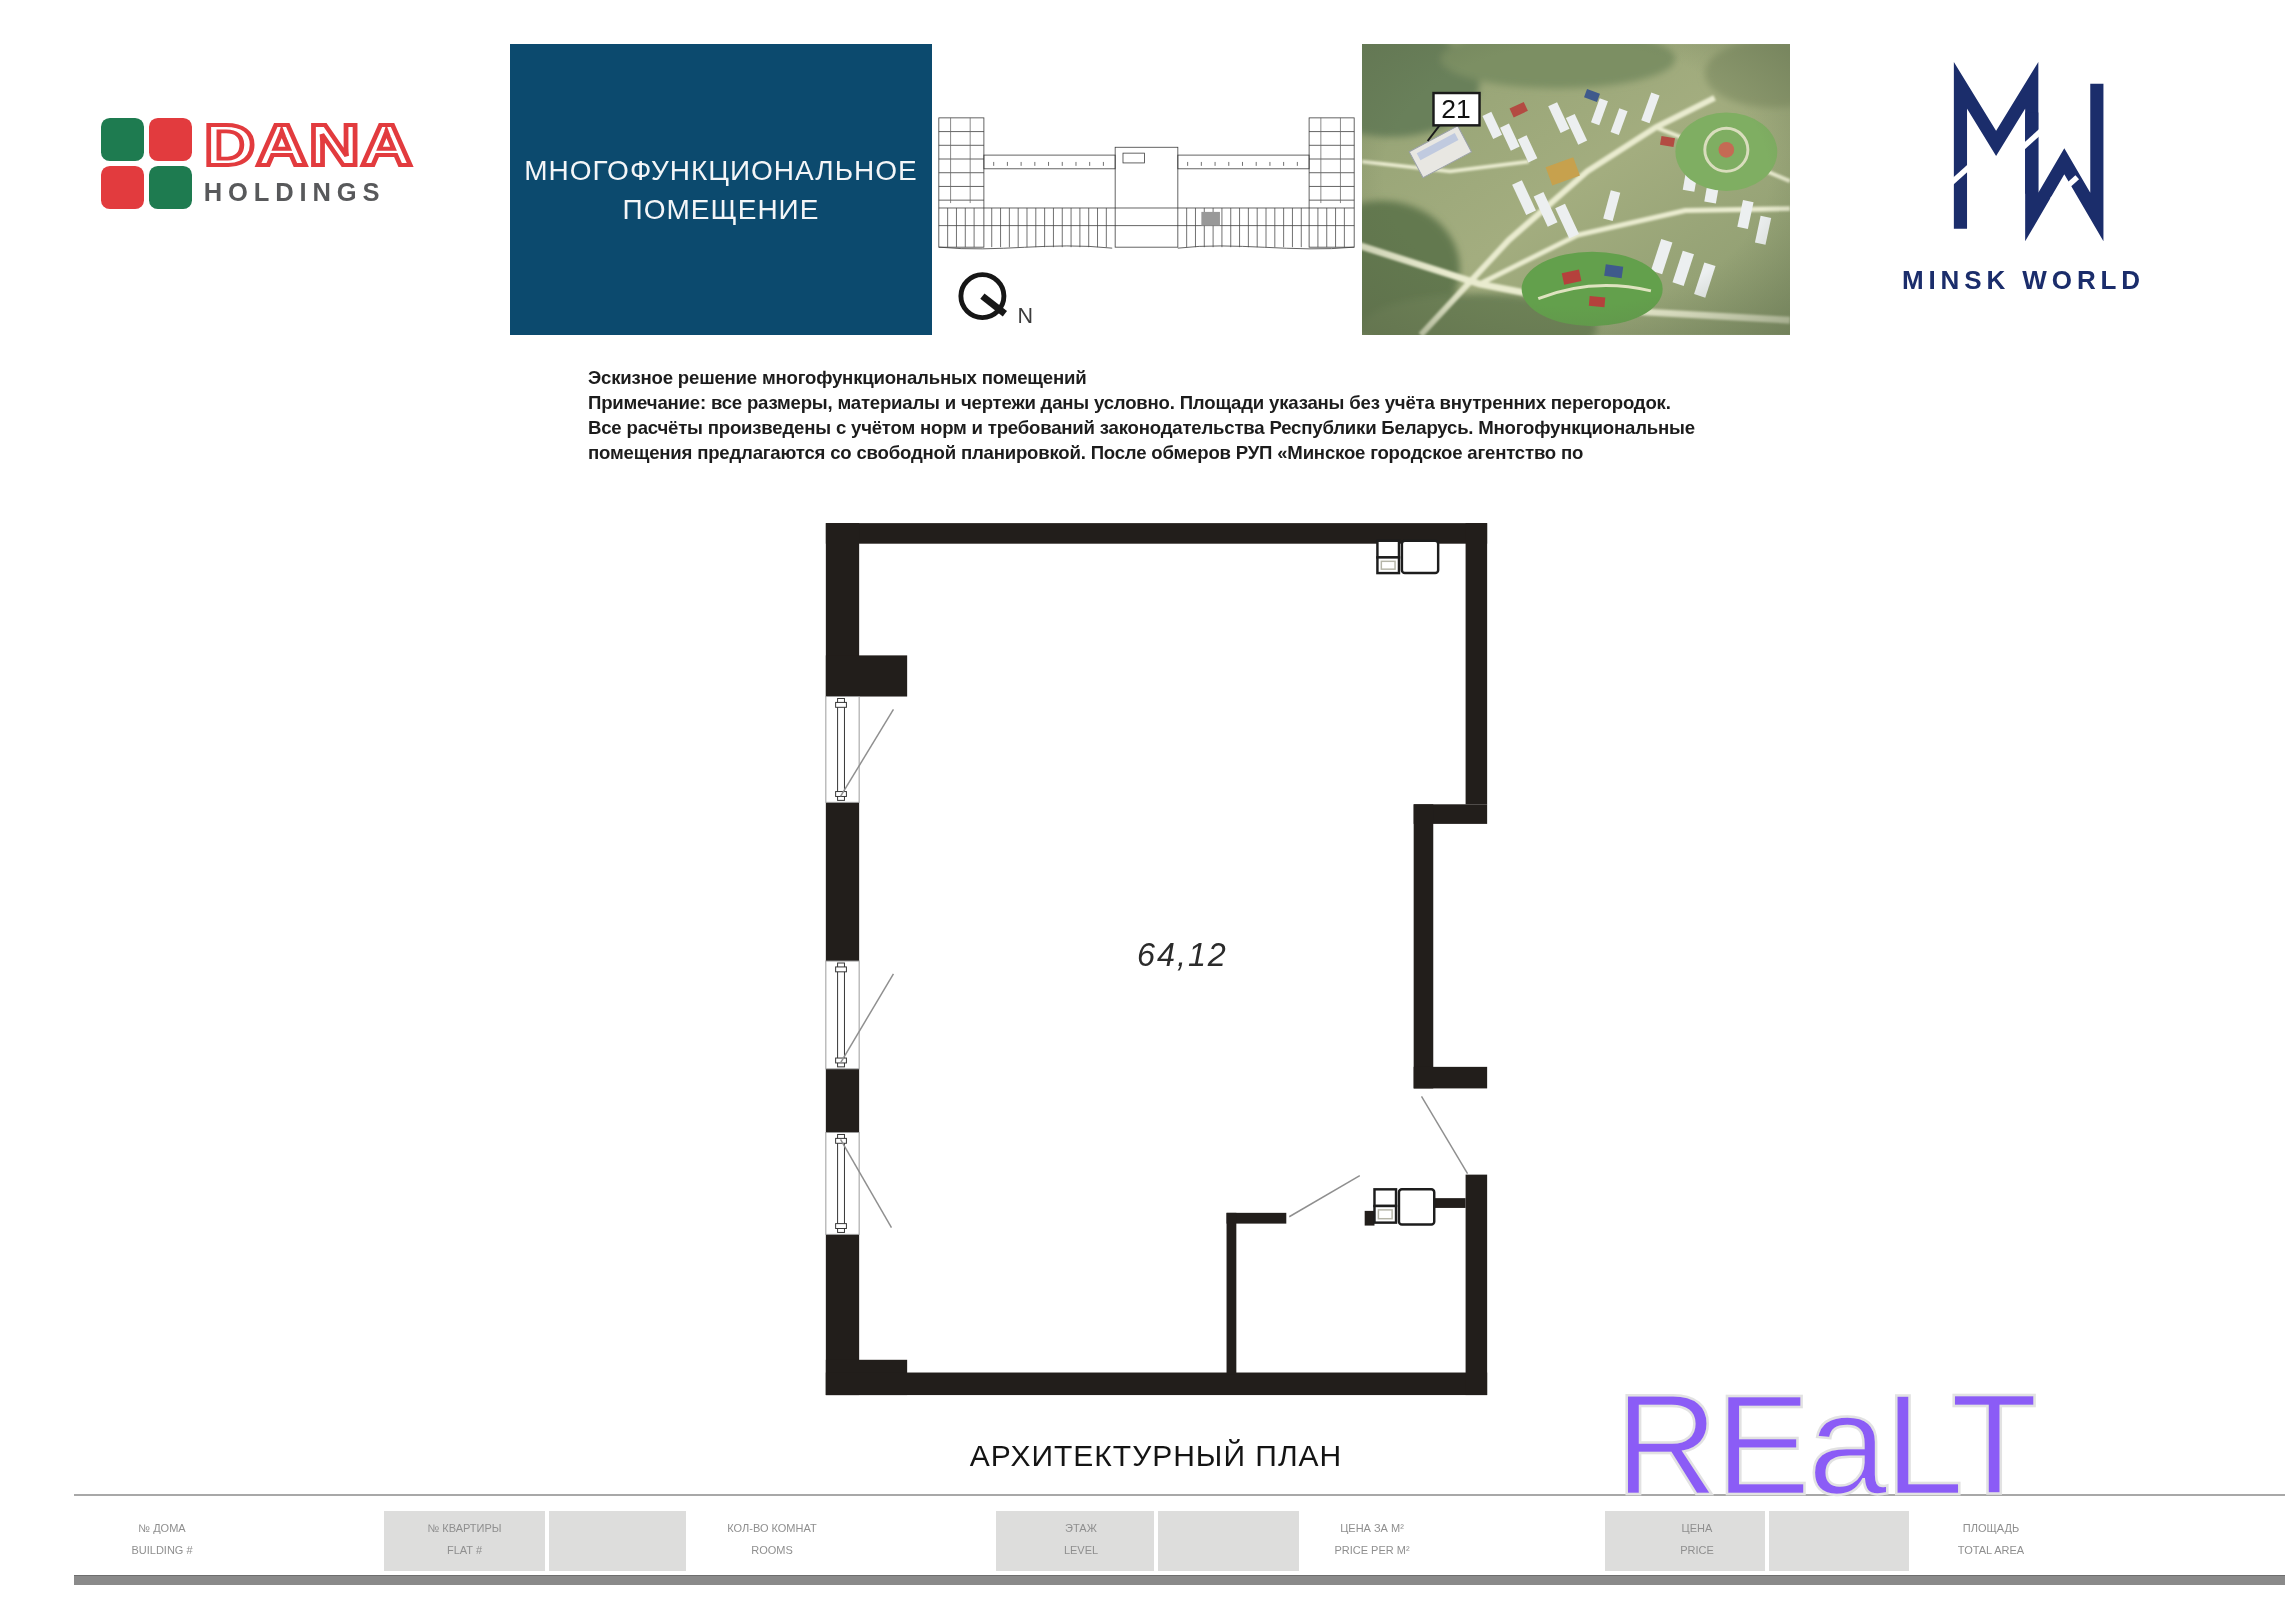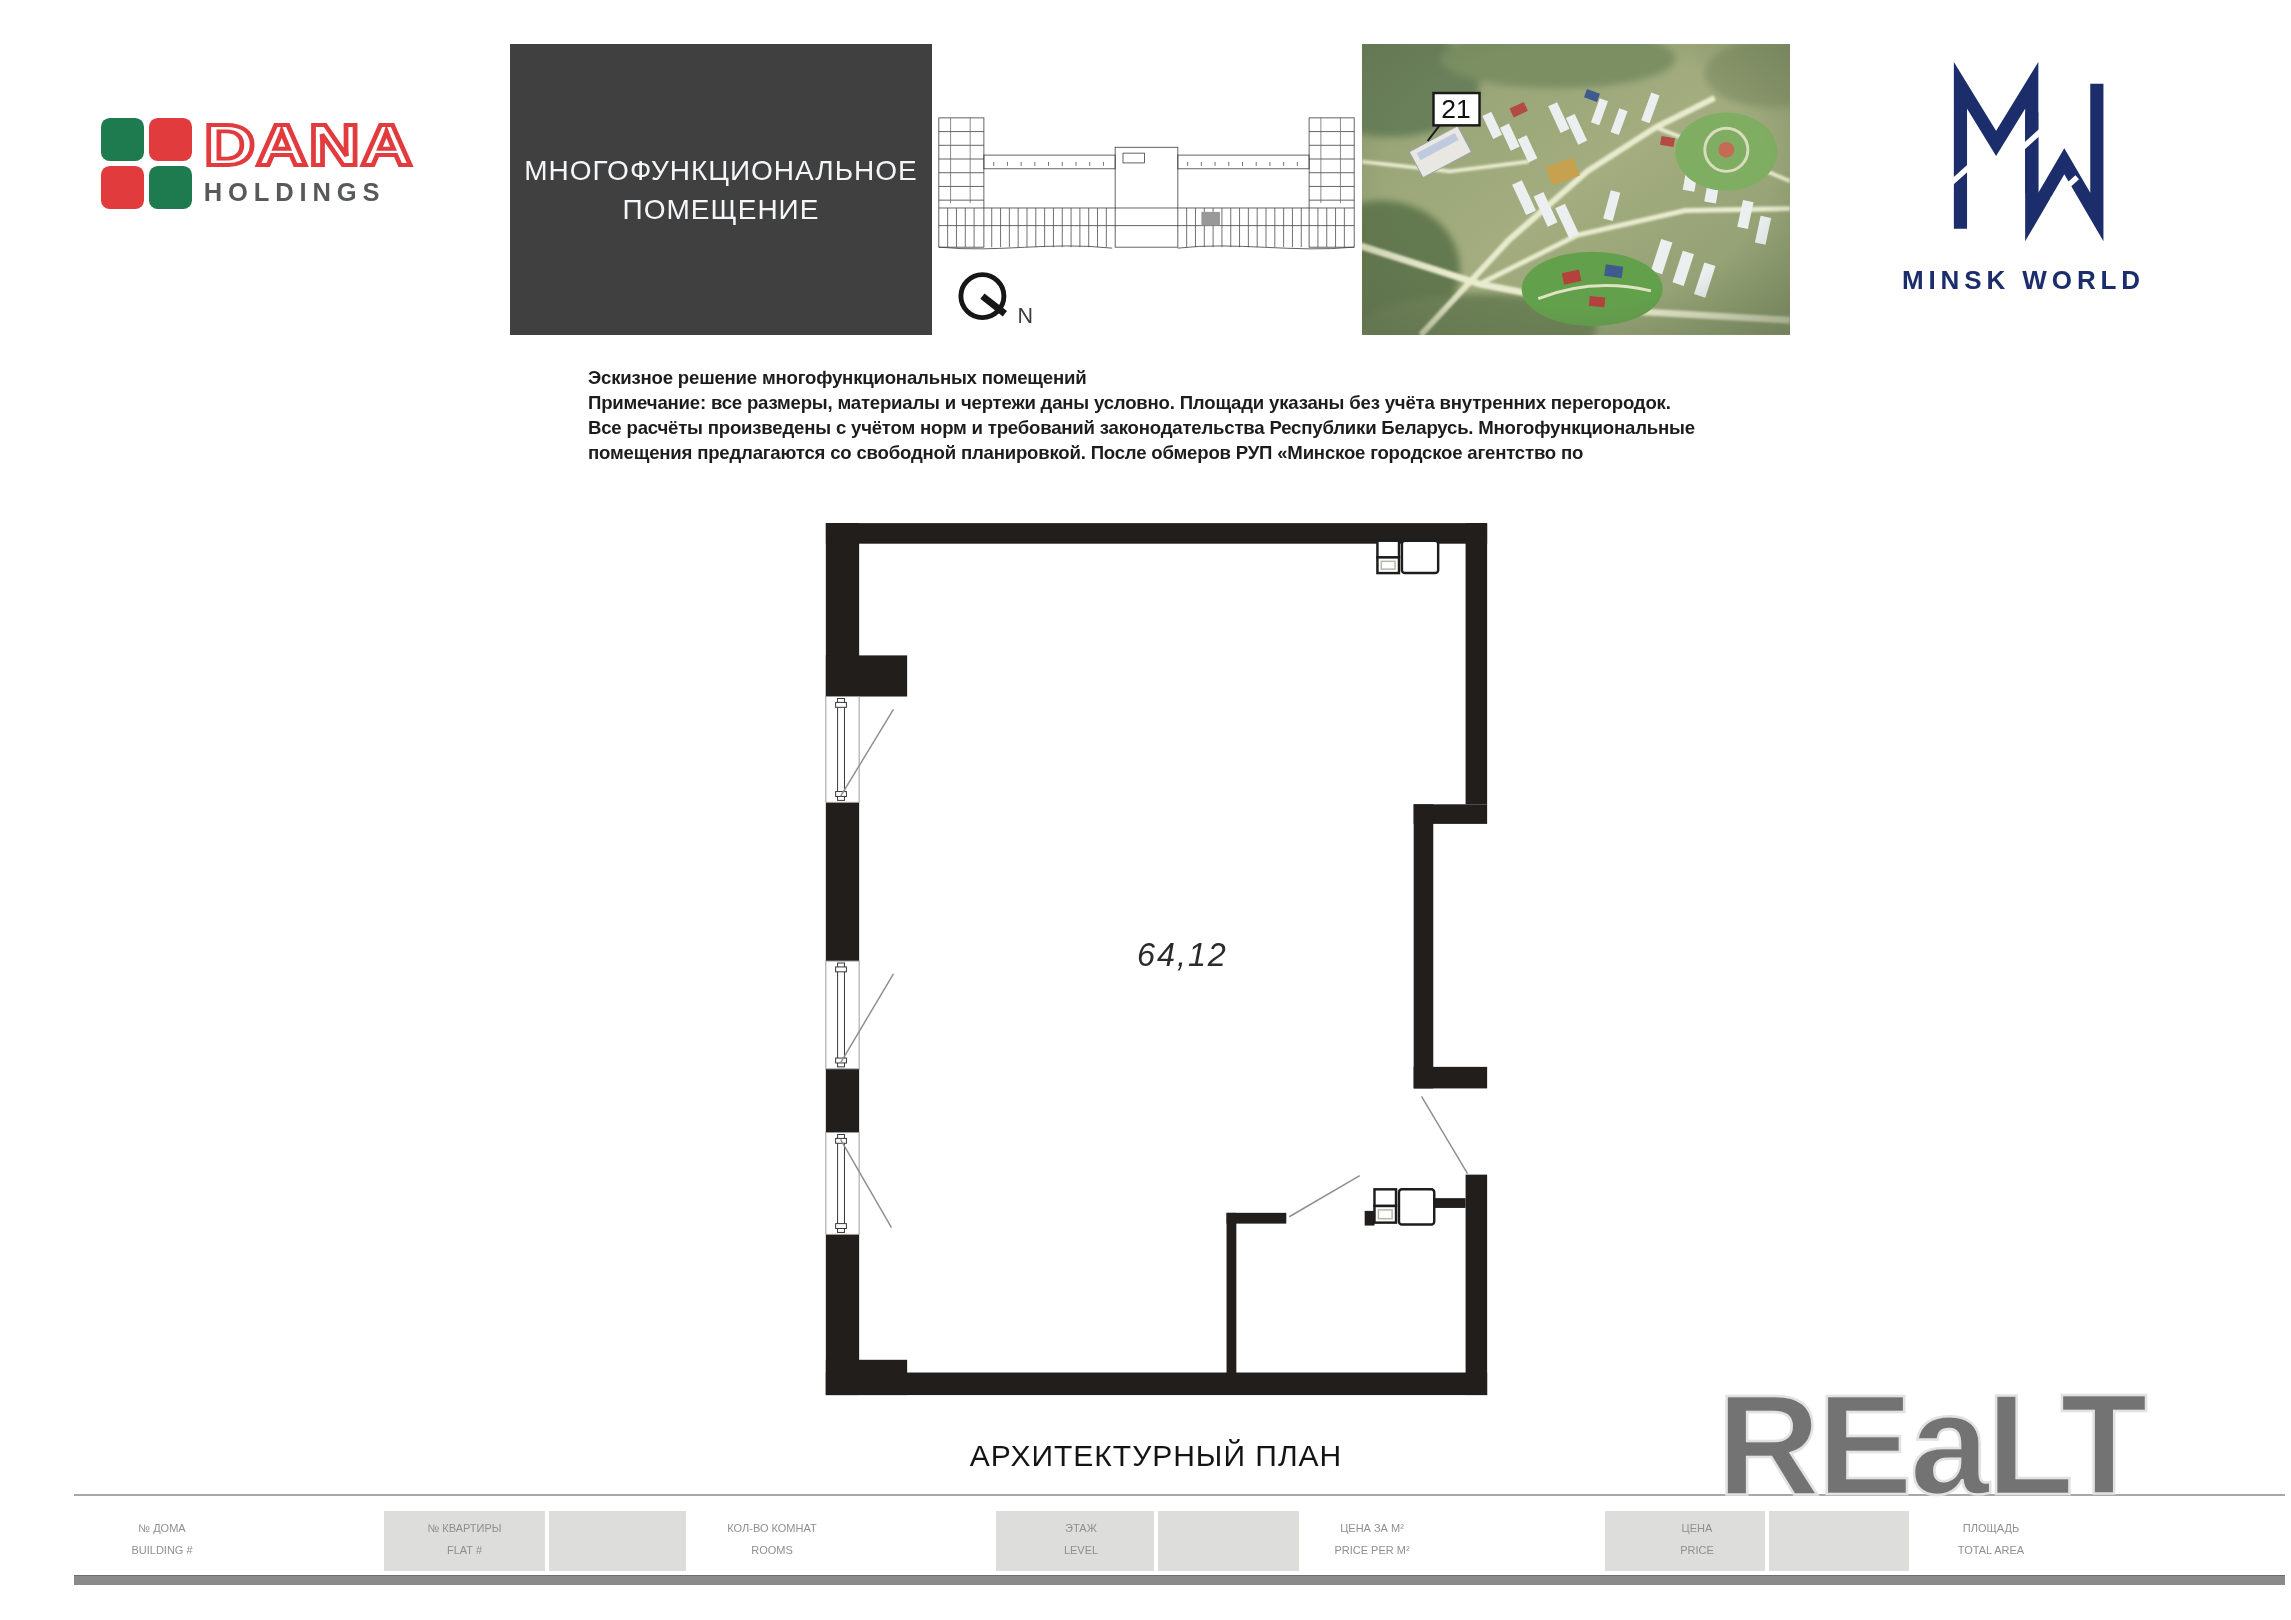--- a/index.html
+++ b/index.html
@@ -12,42 +12,42 @@
   .dana-grid{display:grid;grid-template-columns:43px 43px;grid-template-rows:43px 43px;gap:4.9px;}
   .dana-grid .sq{border-radius:8.8px;}
   .dana-text{margin-left:11.8px;}
   .dana-word{font-size:58px;font-weight:800;line-height:54px;letter-spacing:1px;
              transform:scaleX(1.22);transform-origin:left center;
              color:#ffffff;-webkit-text-stroke:3.9px #e23b3e;}
   @supports not (-webkit-text-stroke: 1px #000){.dana-word{color:#e23b3e;}}
   .dana-sub{font-size:25.5px;font-weight:700;letter-spacing:5.9px;margin-top:5.9px;color:#58595b;}
 
   
-  .banner{left:510px;top:44px;width:422px;height:291px;background:#404040;
+  .banner{left:510px;top:44px;width:422px;height:291px;background:#0c4a6e;
           display:flex;flex-direction:column;align-items:center;justify-content:center;}
   .banner div{color:#f4f6f8;font-size:28px;font-weight:400;letter-spacing:1px;line-height:39px;text-align:center;}
 
   
   .disclaimer{left:588px;top:365px;width:1147px;color:#1c1c1c;}
   .disclaimer div{font-size:18.6px;font-weight:700;line-height:25px;letter-spacing:-0.2px;white-space:nowrap;}
 
   
   .plan-title{left:818px;top:1439px;width:676px;text-align:center;
               font-size:30px;font-weight:400;letter-spacing:1px;color:#141414;}
 
   
   .rule-thin{left:74px;top:1494px;width:2211px;height:2px;background:#a8a8a8;z-index:1;}
   .rule-thick{left:74px;top:1575px;width:2211px;height:8.8px;background:#8a8a8a;border-top:1px solid #6e6e6e;z-index:1;}
   .fbox{top:1511px;height:60px;background:#dddddc;z-index:2;}
   .flabel{top:1518px;z-index:3;color:#8f8f8f;font-size:11px;line-height:21.6px;text-align:center;}
   .flabel div{white-space:nowrap;}
 
   
-  .watermark{left:1717px;top:1376px;font-size:143px;font-weight:700;letter-spacing:-2.9px;
-             color:#737373;-webkit-text-stroke:2.5px #e2e2e2;z-index:5;line-height:137px;}
+  .watermark{left:1615px;top:1376px;font-size:143px;font-weight:400;letter-spacing:-2.9px;
+             color:#8b5cf6;-webkit-text-stroke:2.5px #e2e2e2;z-index:5;line-height:137px;}
   @supports not (-webkit-text-stroke: 1px #000){.watermark{color:#f0f0f0;}}
 
   
   .mw{left:1803px;top:57px;width:441px;text-align:center;}
   .mw-brand{margin-top:7.8px;font-size:26px;font-weight:700;letter-spacing:4.9px;color:#1b2d6b;}
 
   svg text{font-family:"Liberation Sans", sans-serif;}
 </style>
 </head>
 <body>

